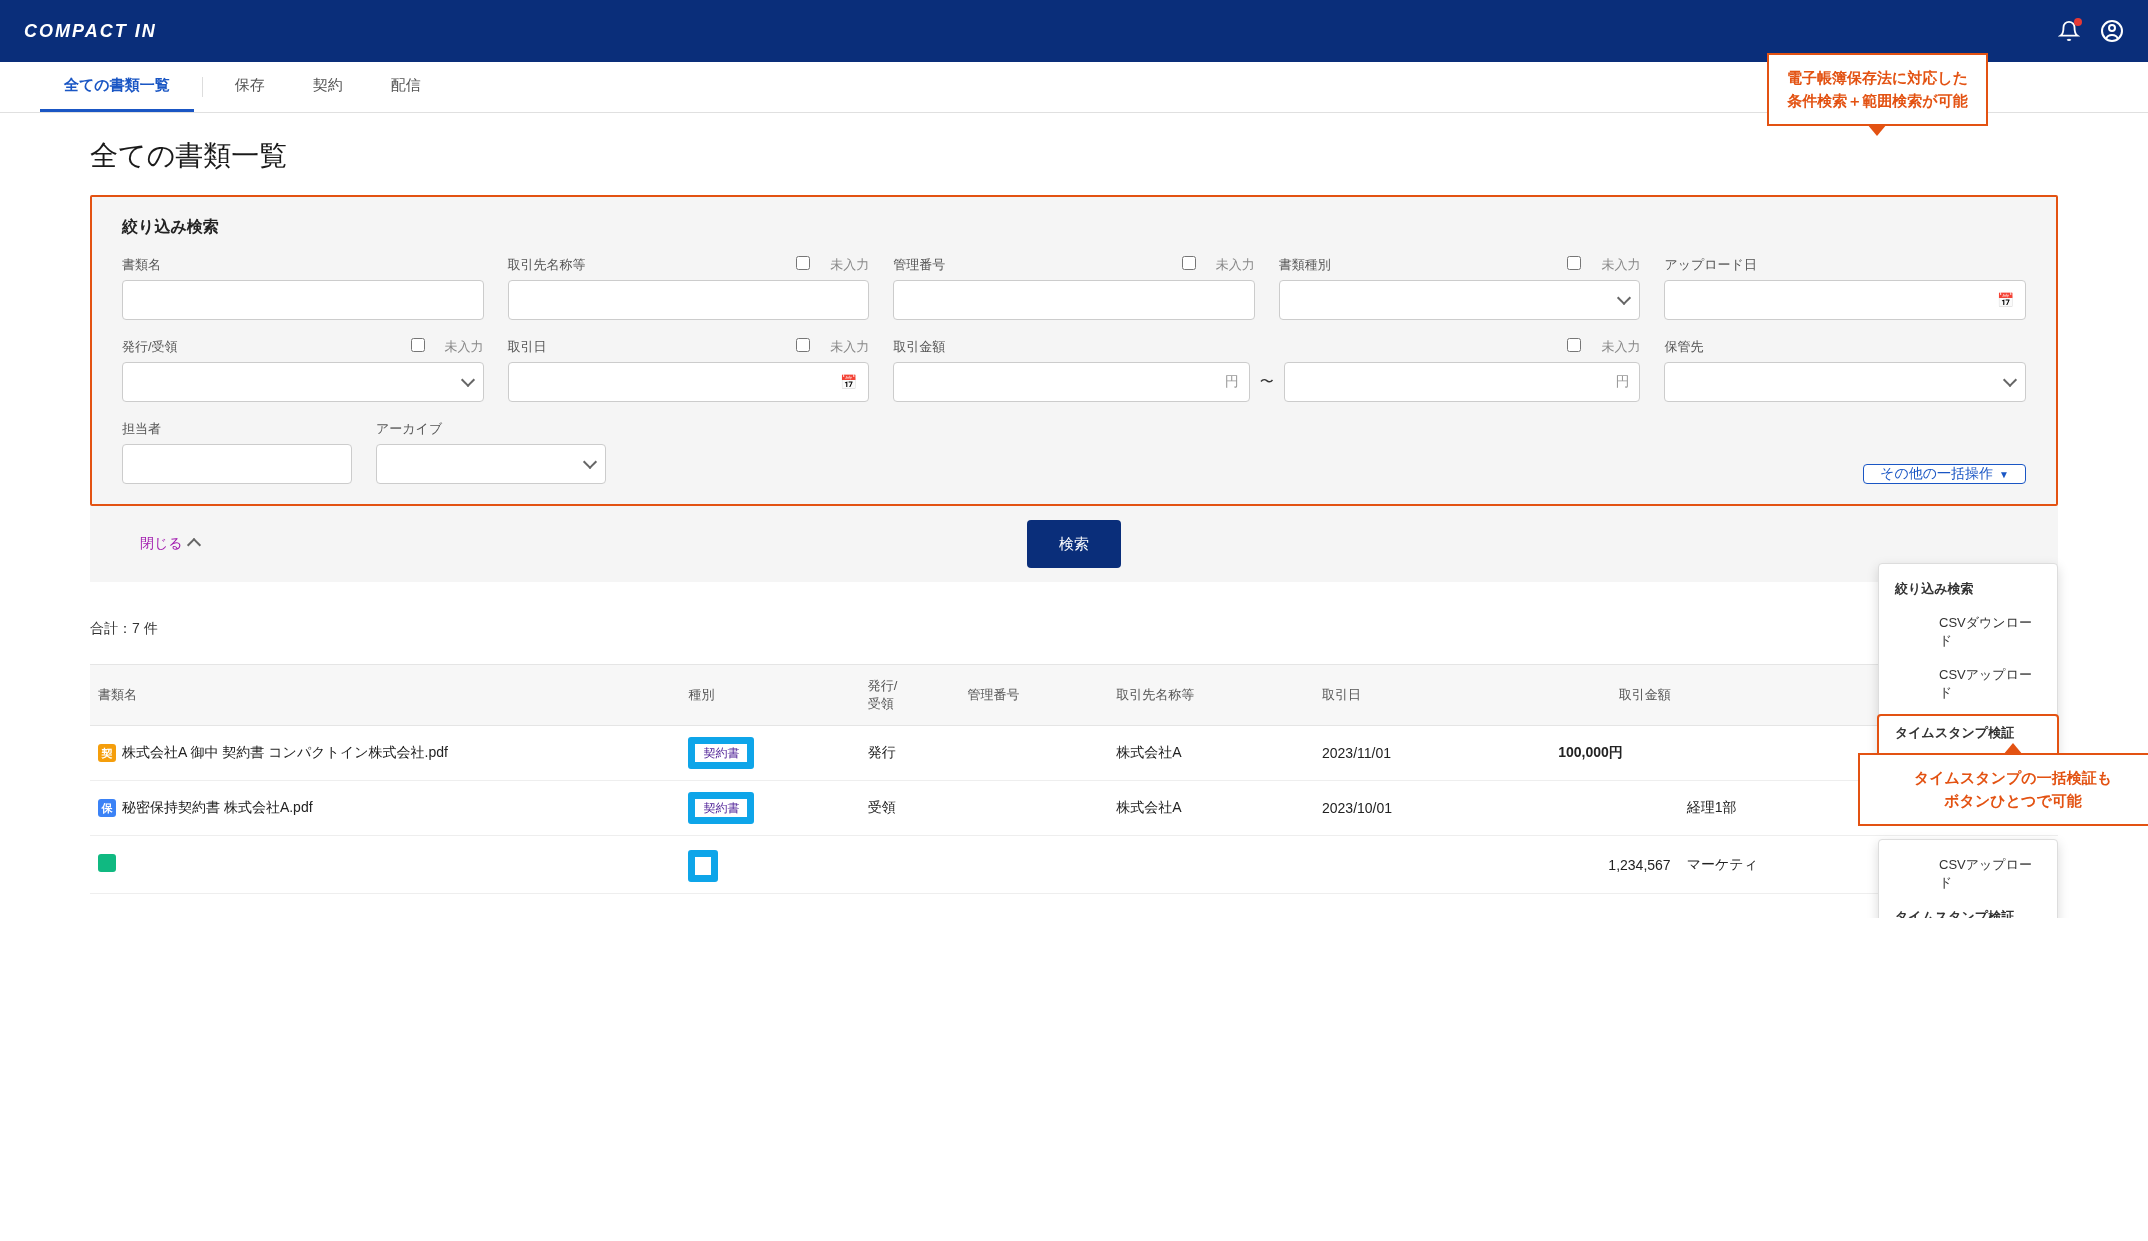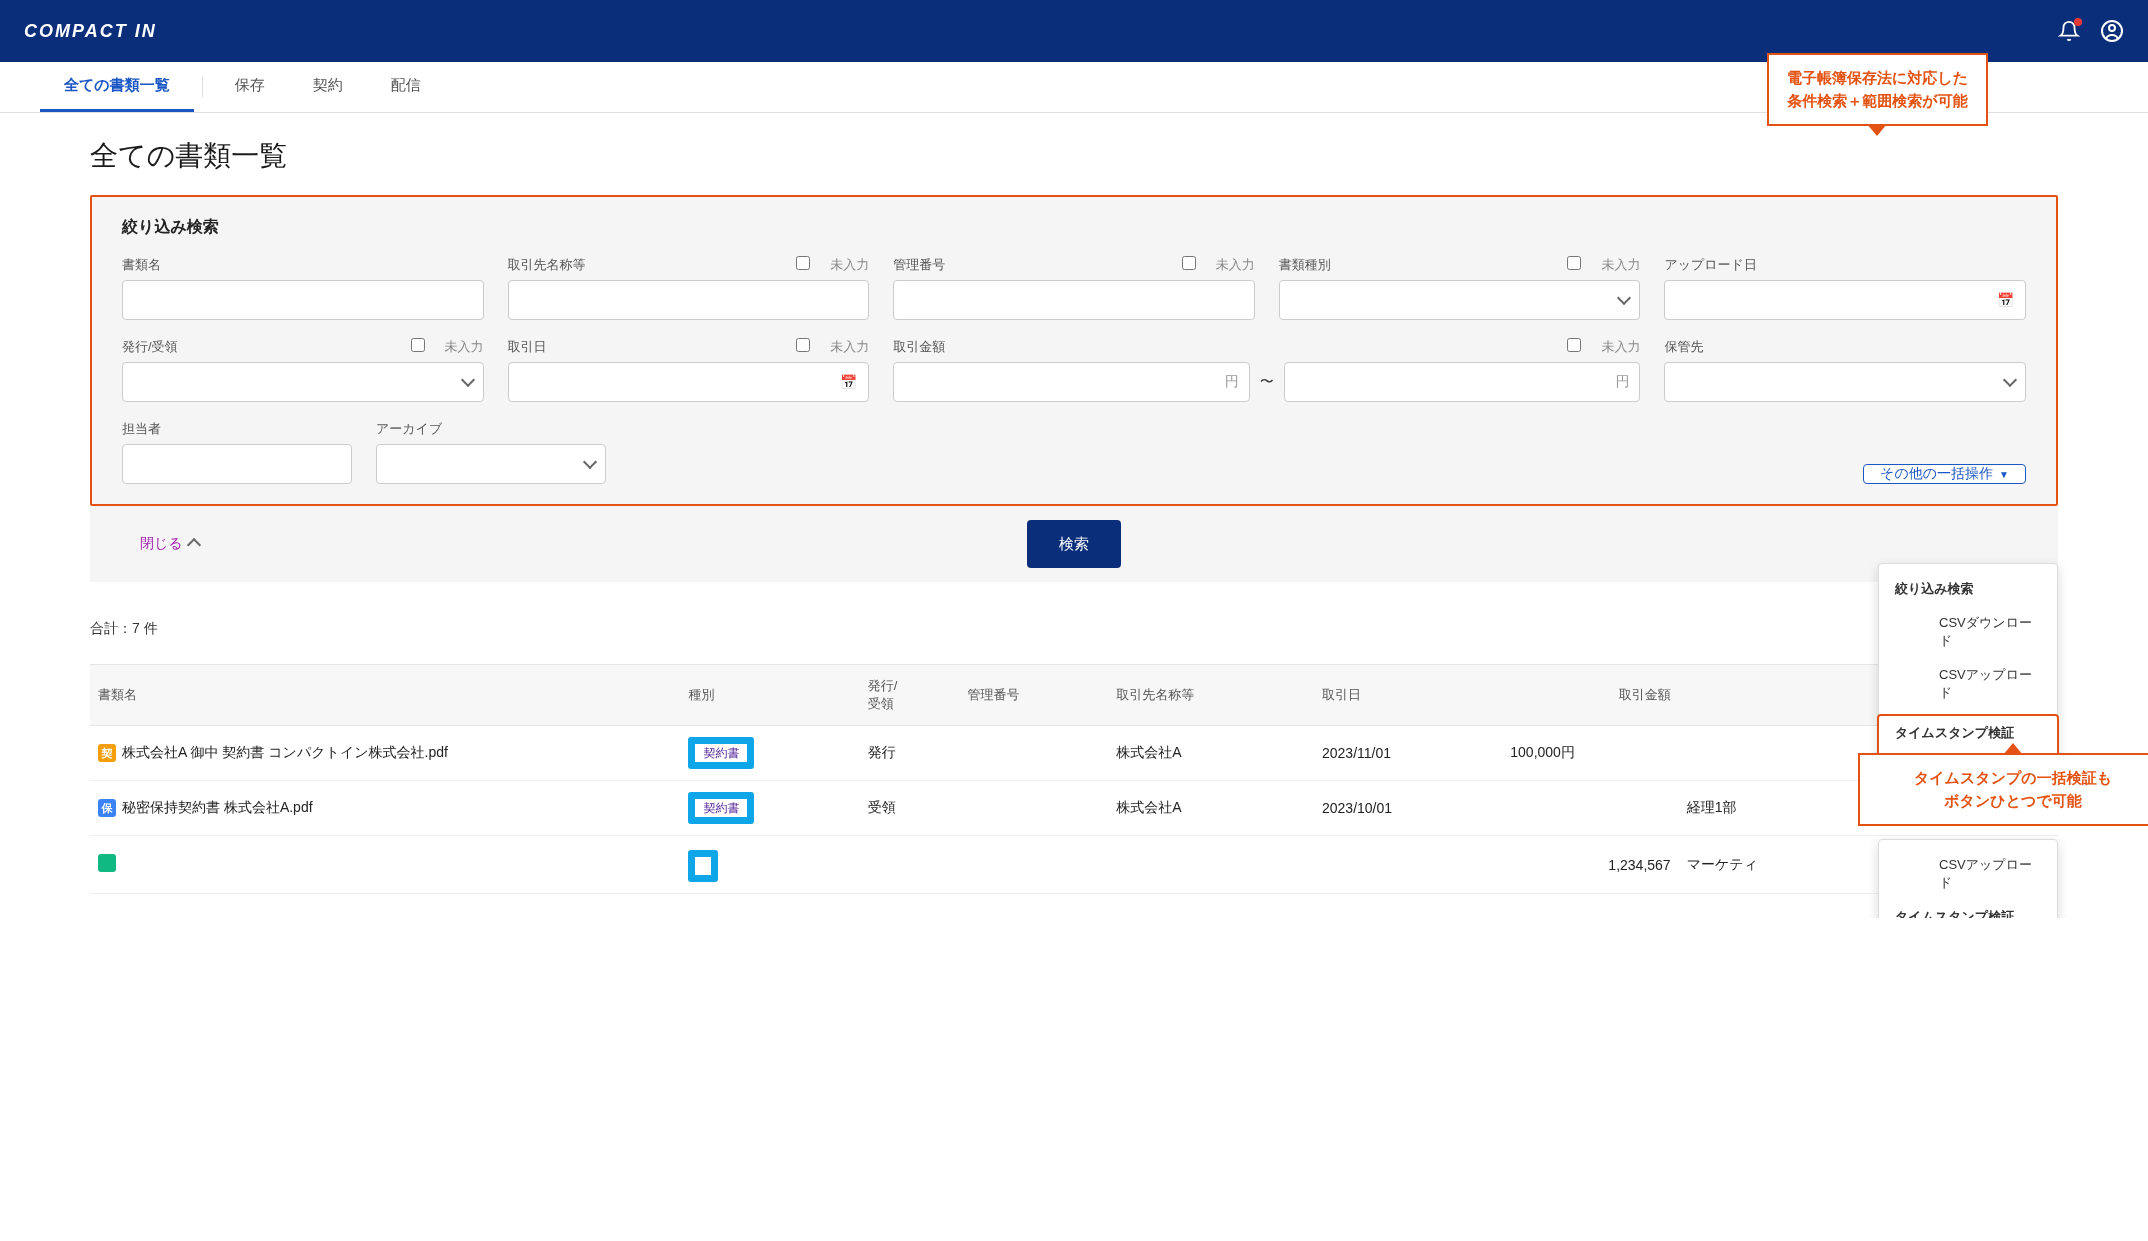--- a/index.html
+++ b/index.html
@@ -284,21 +284,21 @@
       </tr>
     </thead>
     <tbody id="tbody">
         <tr>
     <td><span class="badge o">契</span><span>株式会社A 御中 契約書 コンパクトイン株式会社.pdf</span></td>
     <td><span class="type-tag">契約書</span></td>
     <td>発行</td>
     <td></td>
     <td>株式会社A</td>
     <td>2023/11/01</td>
-    <td style="text-align:left;">100,000円</td>
+    <td style="text-align:center;font-weight:bold;">100,000円</td>
     <td></td>
     <td></td>
         </tr>
         <tr>
     <td><span class="badge b">保</span><span>秘密保持契約書 株式会社A.pdf</span></td>
     <td><span class="type-tag">契約書</span></td>
     <td>受領</td>
     <td></td>
     <td>株式会社A</td>
     <td>2023/10/01</td>

